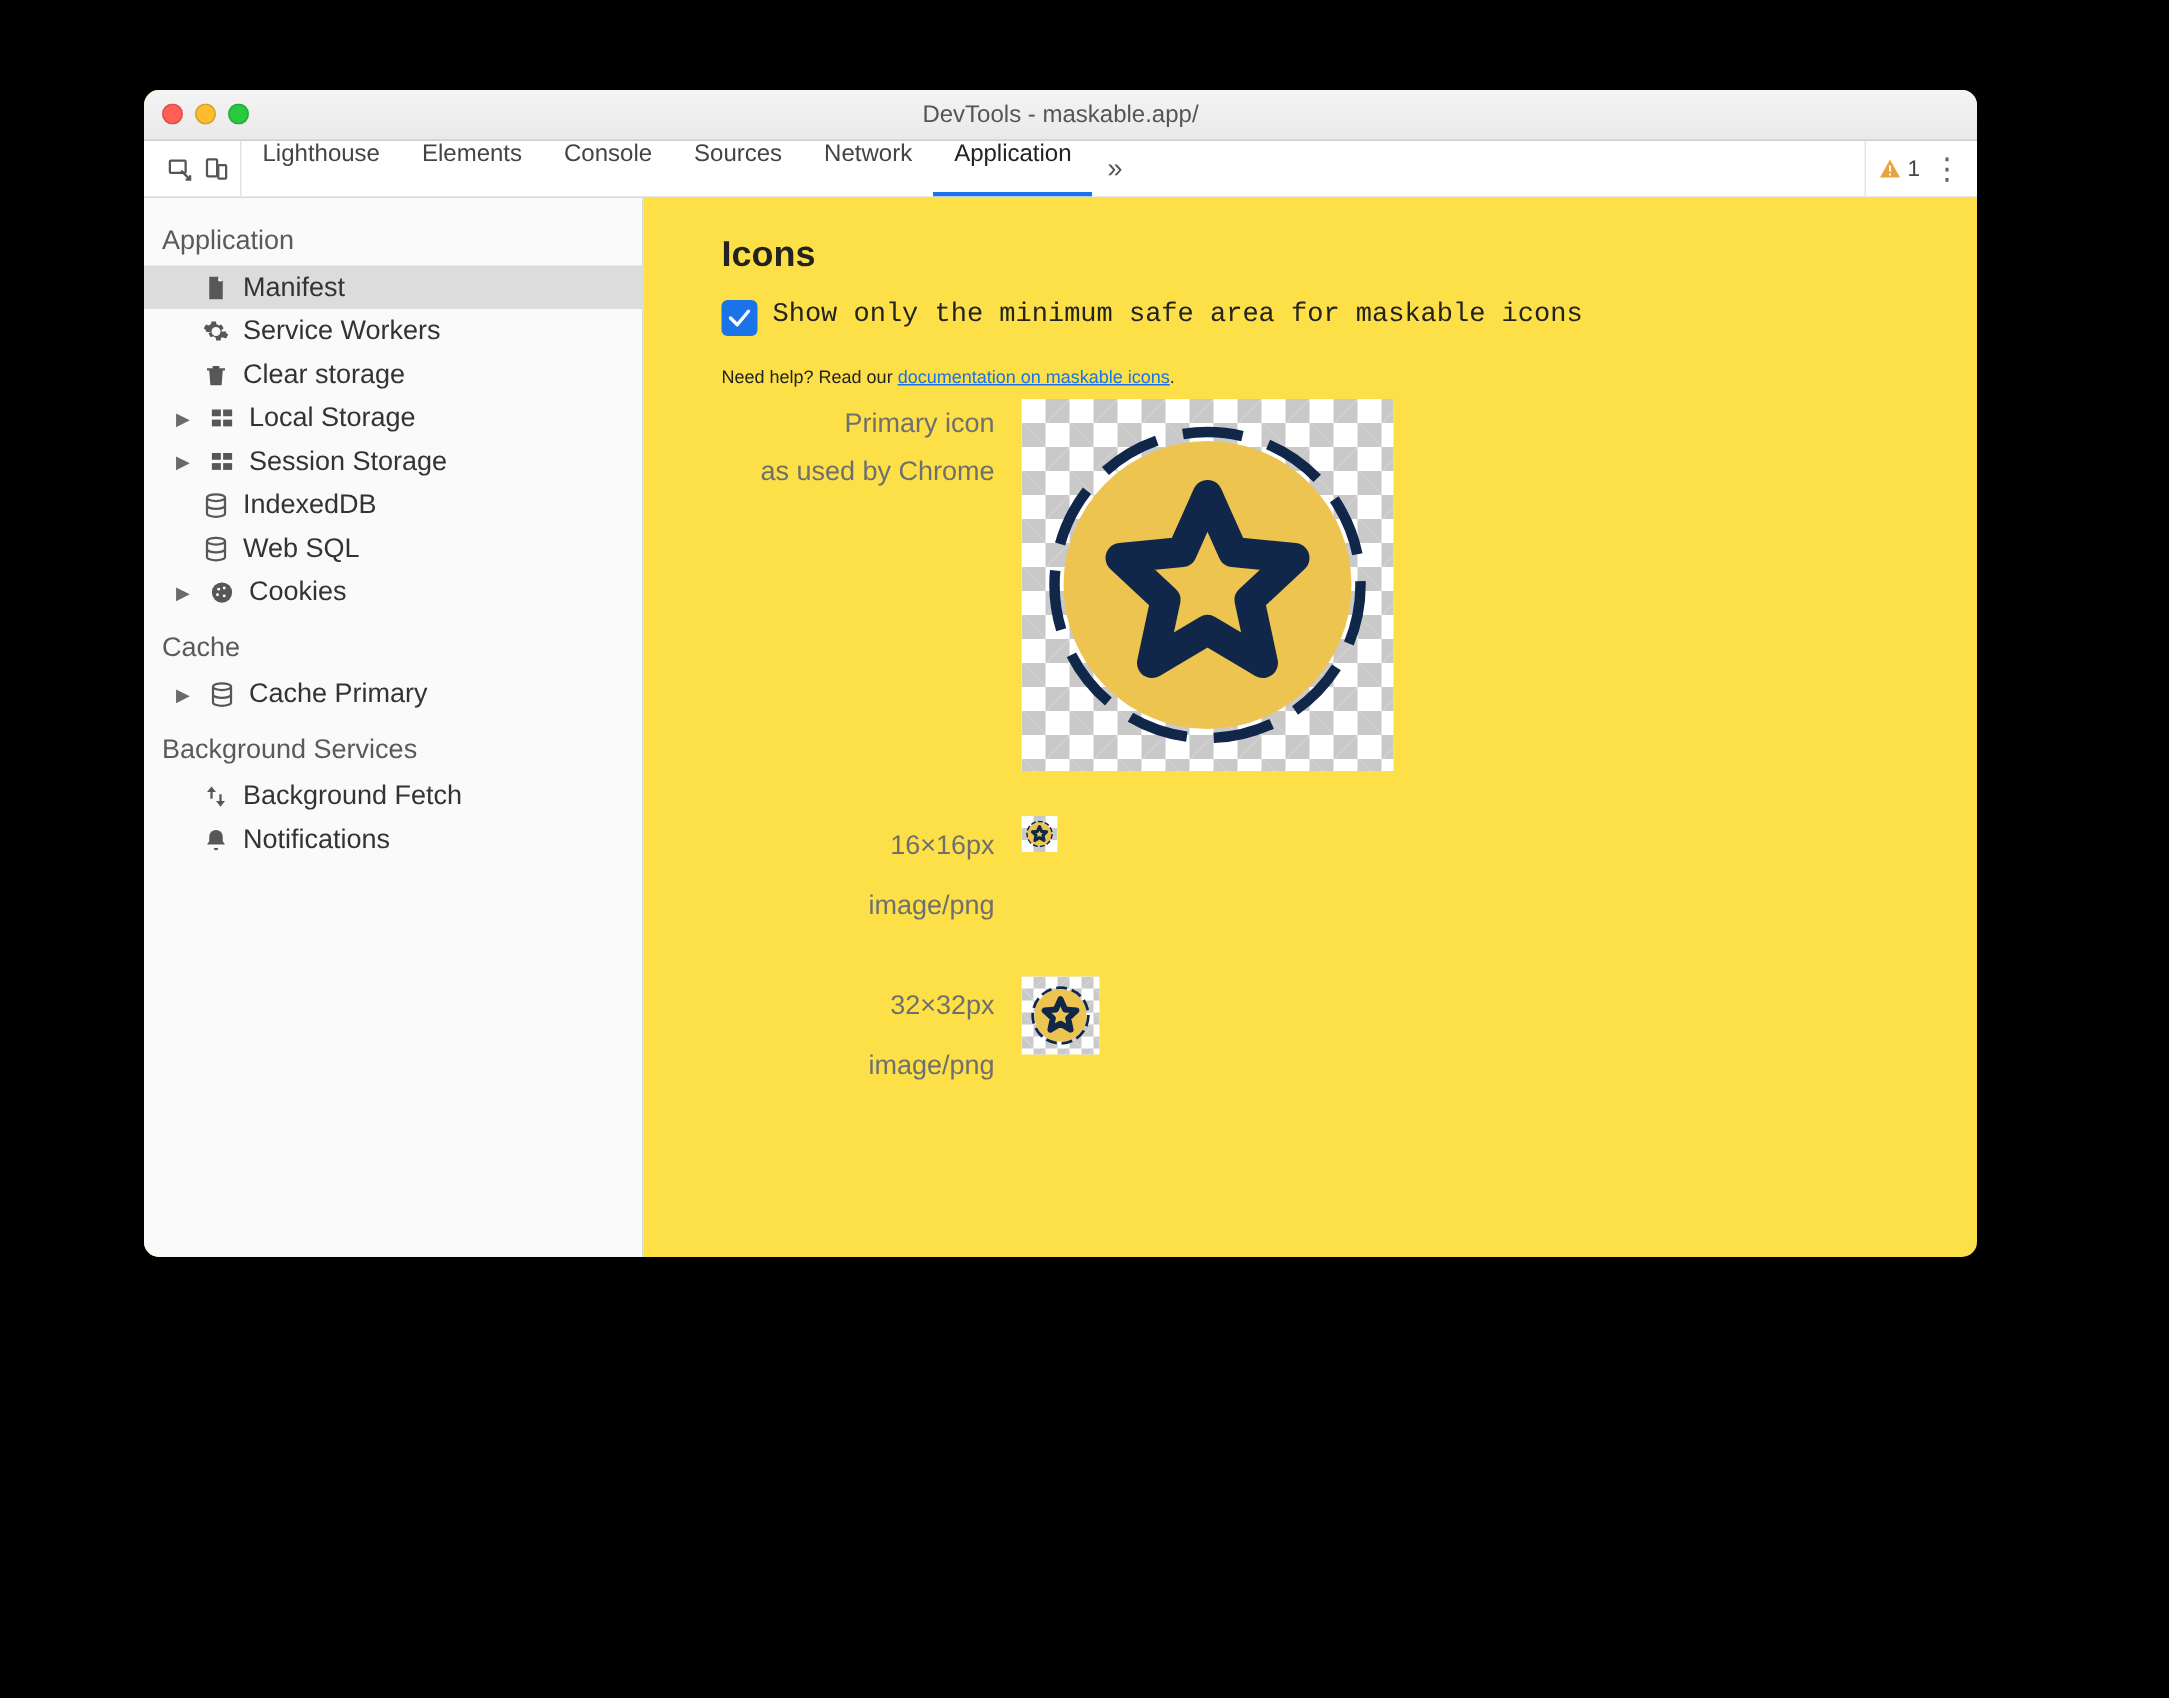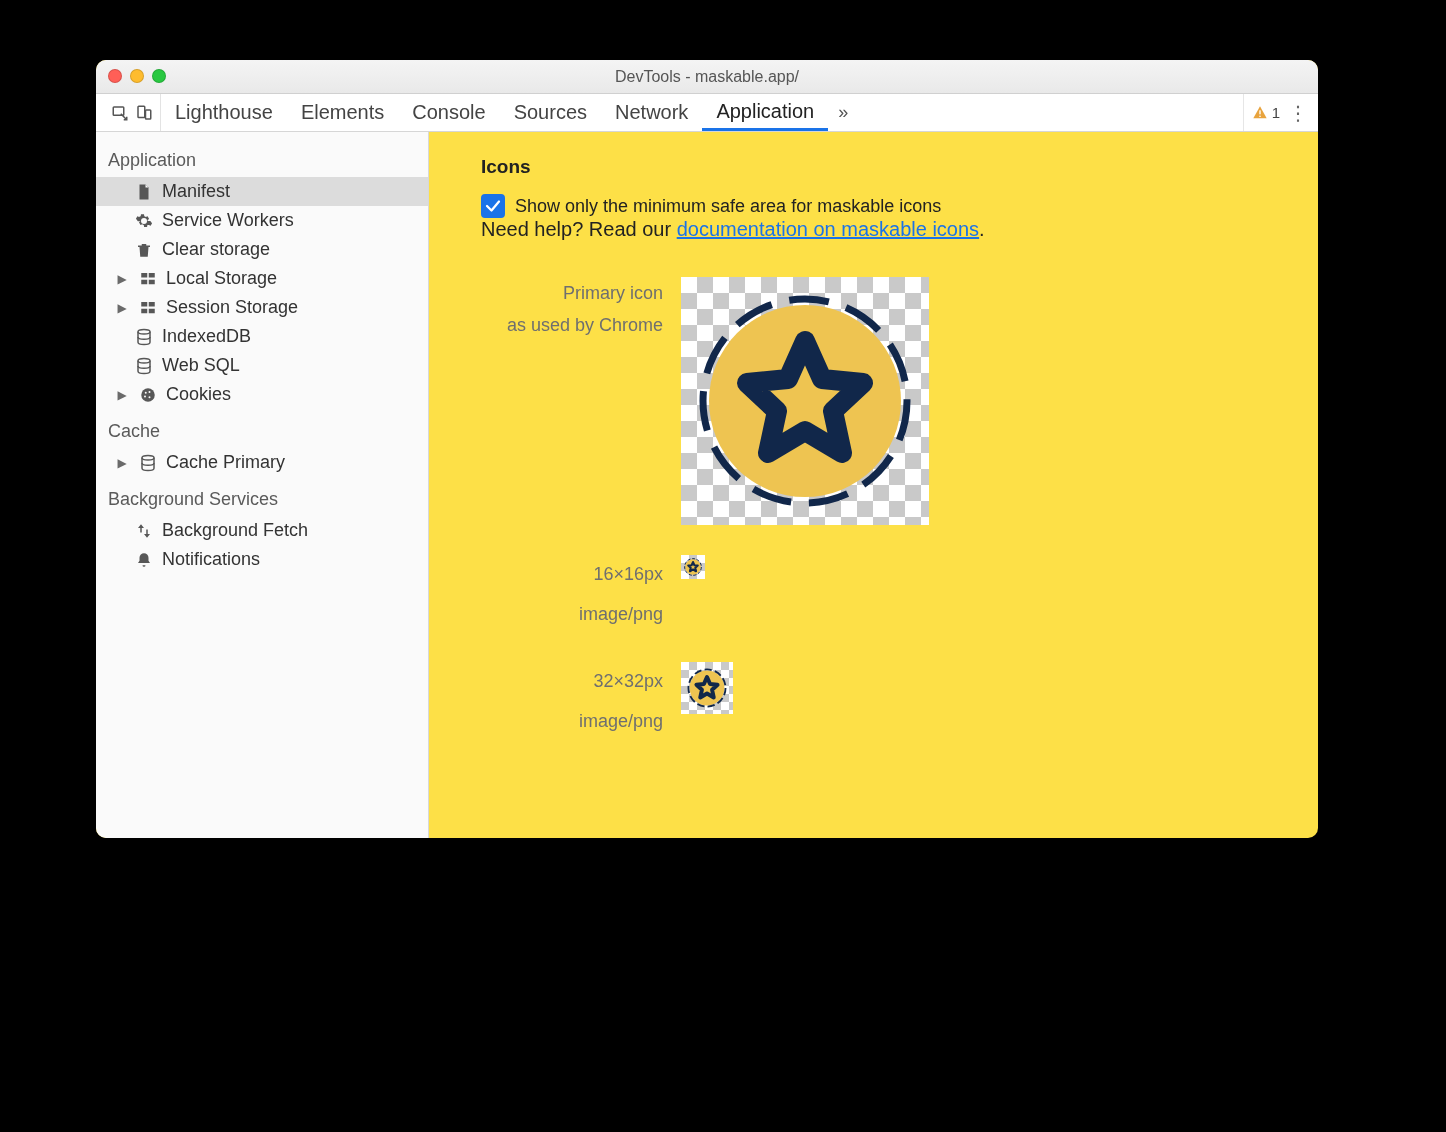--- a/index.html
+++ b/index.html
@@ -32,21 +32,21 @@
 
   
   .tabstrip {
     height: 38px; flex: 0 0 38px; border-bottom: 1px solid #d6d6d6;
     display: flex; align-items: stretch; padding: 0 8px;
     background: #fff;
   }
   .ts-left { display:flex; align-items:center; gap:4px; padding:0 6px; border-right:1px solid #e3e3e3; }
   .ts-left svg{ display:block; }
   .tabs { display:flex; align-items:stretch; overflow:hidden; }
-  .tab { padding: 0 14px; display:flex; align-items:center; color:#444; font-size:20px; white-space:nowrap; cursor:default; }
+  .tab { padding: 0 14px; display:flex; align-items:flex-start; color:#444; font-size:16px; white-space:nowrap; cursor:default; }
   .tab.active { color:#222; border-bottom: 3px solid #1a73e8; padding-bottom:0; }
   .overflow-btn { display:flex; align-items:center; padding:0 10px; color:#555; font-size:18px; cursor:pointer; }
   .ts-right { margin-left:auto; display:flex; align-items:center; gap:6px; padding-left:8px; border-left:1px solid #e6e6e6; }
   .warn-badge { display:flex; align-items:center; gap:4px; color:#444; font-size:15px; }
   .warn-badge svg { width:16px; height:16px; }
   .kebab { width:24px; display:flex; justify-content:center; color:#656565; font-size:20px; cursor:pointer; letter-spacing:0; }
 
   
   .body { flex: 1 1 auto; display:flex; overflow:hidden; }
   .sidebar { width: 333px; background:#fafafa; border-right:1px solid #d8d8d8; overflow:auto; padding-top:6px;}
@@ -54,25 +54,25 @@
 
   .group-head { color:#5a5a5a; font-size:18px; padding: 12px 12px 6px 12px; }
   .tree-item { display:flex; align-items:center; gap:8px; padding: 4px 6px 4px 18px; color:#333; font-size:18px; cursor:default; }
   .tree-item.level2 { padding-left: 38px; }
   .tree-item.selected { background:#dcdcdc; }
   .tw { width:16px; text-align:center; color:#6a6a6a; font-size:12px; }
   .ico { width:20px; height:20px; display:flex; align-items:center; justify-content:center; color:#575757;}
   .ico svg { width:18px; height:18px; display:block;}
 
   
-  .section-title { font-weight:700; font-size:19px; color:#222; margin-bottom:16px; }
-  .checkbox-row { display:flex; align-items:center; gap:10px; color:#222; font-size:18px; }
+  .section-title { font-weight:700; font-size:24px; color:#222; margin-bottom:16px; }
+  .checkbox-row { display:flex; gap:10px; color:#222; font-size:18px; margin-bottom:20px;font-family:Liberation Mono, monospace;}
   .chk { width:24px; height:24px; border:3px solid #1a73e8; border-radius:4px; background:#1a73e8; display:flex; align-items:center; justify-content:center; color:#fff; cursor:pointer;}
   .chk svg{width:18px;height:18px;}
-  .help-line { font-size:20px; color:#222; margin-bottom:36px; }
+  .help-line { font-size:12px; color:#222; margin-bottom:8px; }
   .help-line a { color:#1a73e8; text-decoration:underline; }
 
   .icon-row { display:flex; align-items:flex-start; margin-bottom:30px; }
   .icon-meta { width:200px; text-align:right; padding-right:18px; color:#6f6f6f; font-size:18px; line-height:1.8; }
   .icon-preview { }
   .checker { background-image:
     linear-gradient(45deg,#c9c9c9 25%,transparent 25%),
     linear-gradient(-45deg,#c9c9c9 25%,transparent 25%),
     linear-gradient(45deg,transparent 75%,#c9c9c9 75%),
     linear-gradient(-45deg,transparent 75%,#c9c9c9 75%);

